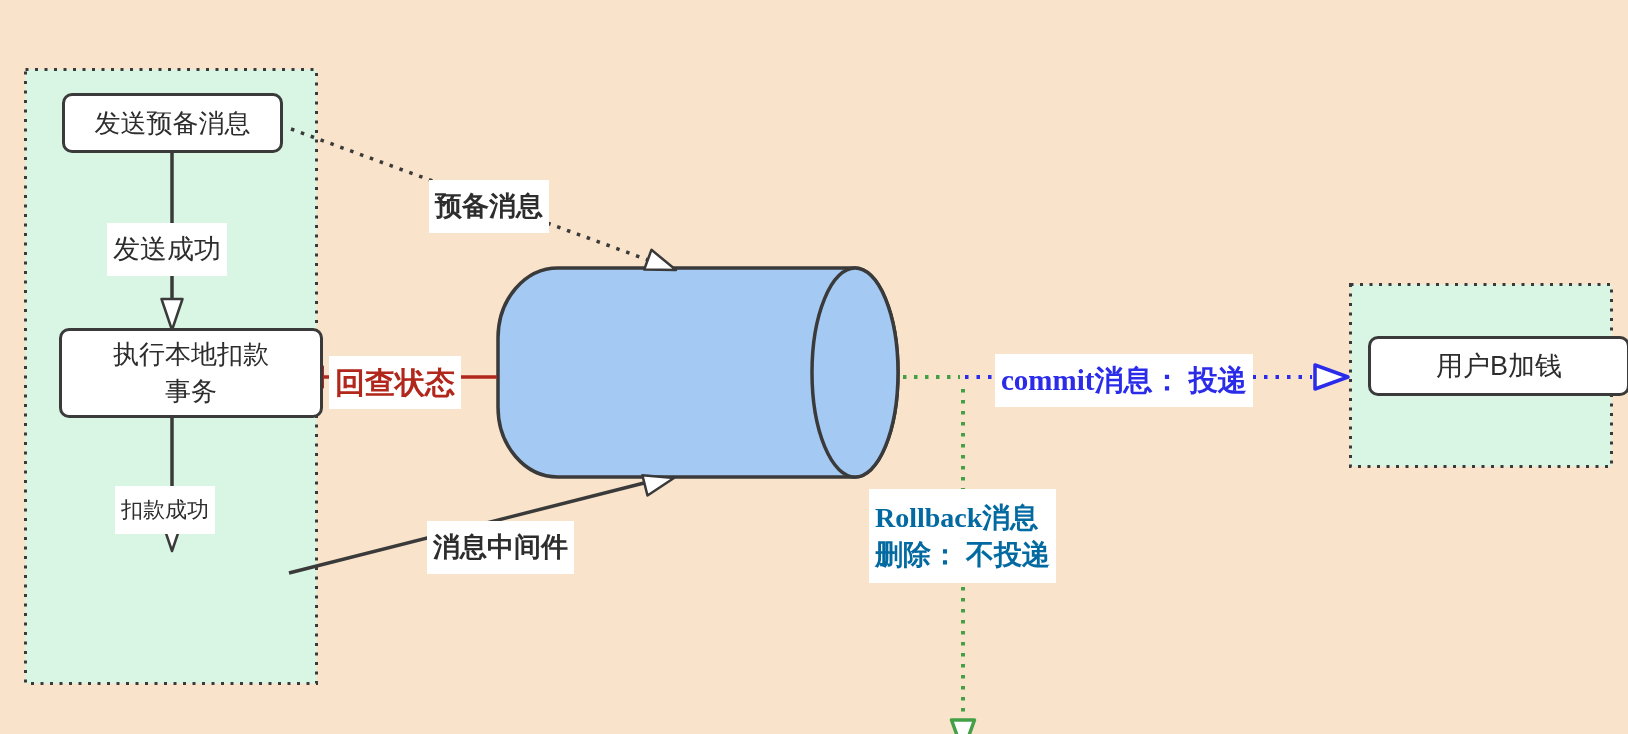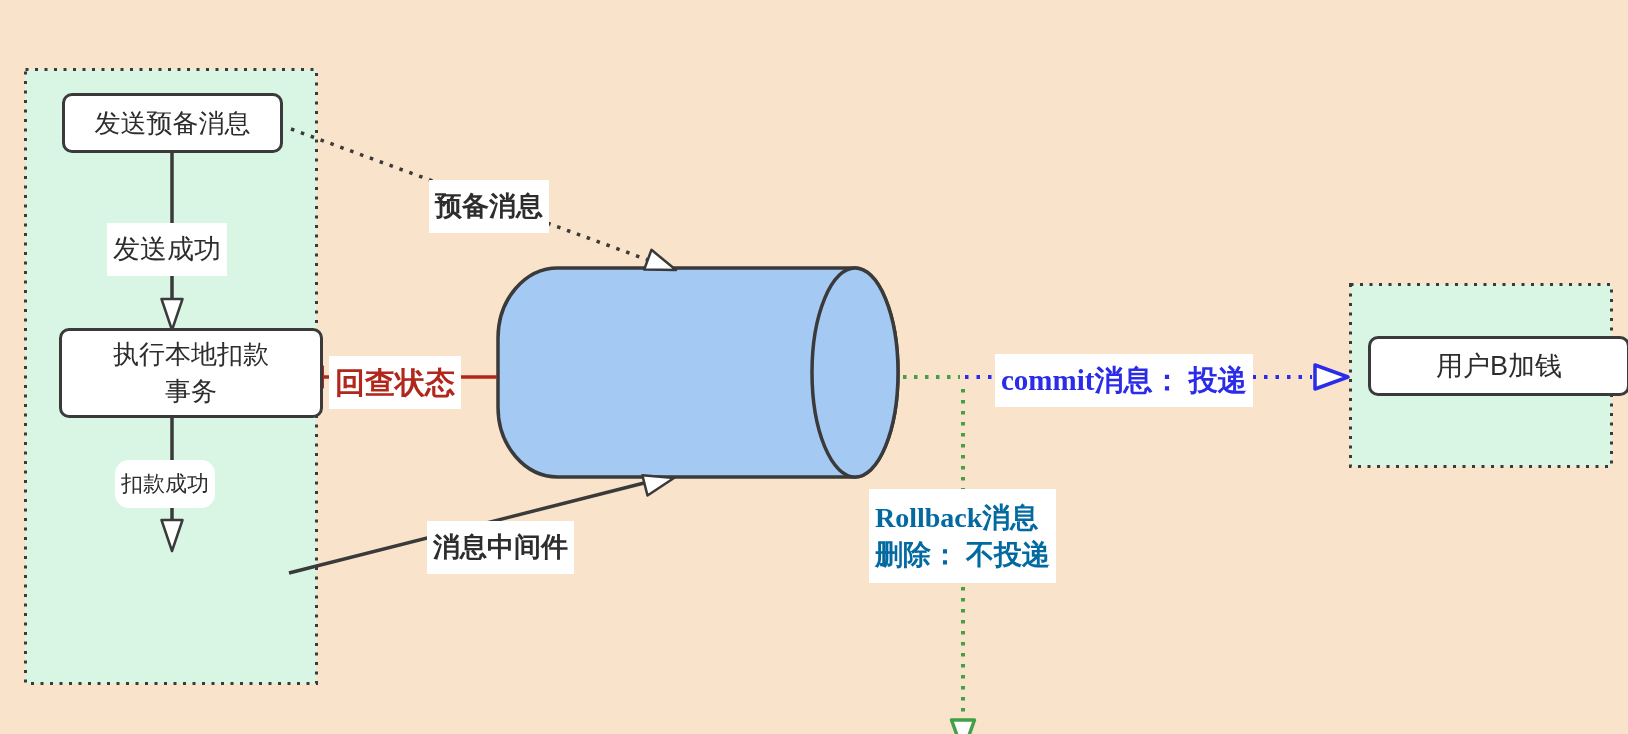--- a/index.html
+++ b/index.html
@@ -49,21 +49,21 @@
   #broker-label {
     position: absolute;
     left: 510px; top: 317px; width: 300px;
     text-align: center;
     font-size: 31px;
     font-weight: bold;
     color: #2d2d2d;
   }
 
   #label-send-success   { left: 107px; top: 183px; }
-  #label-deduct-success { left: 115px; top: 420px; font-size: 22px; line-height: 28px; border-radius: 14px; }
+  #label-deduct-success { left: 115px; top: 446px; font-size: 22px; line-height: 28px; }
   #label-prepare        { left: 429px; top: 140px; }
   #label-confirm        { left: 427px; top: 481px; }
   #label-checkback      { left: 329px; top: 316px; font-size: 30px; color: #b1271b; }
   #label-commit         { left: 995px; top: 314px; font-size: 29px; color: #2b2bea; }
   #label-rollback       { left: 869px; top: 449px; font-size: 28px; line-height: 37px;
                           color: #0369a1; white-space: pre-line; text-align: left; }
 </style>
 </head>
 <body>
 

